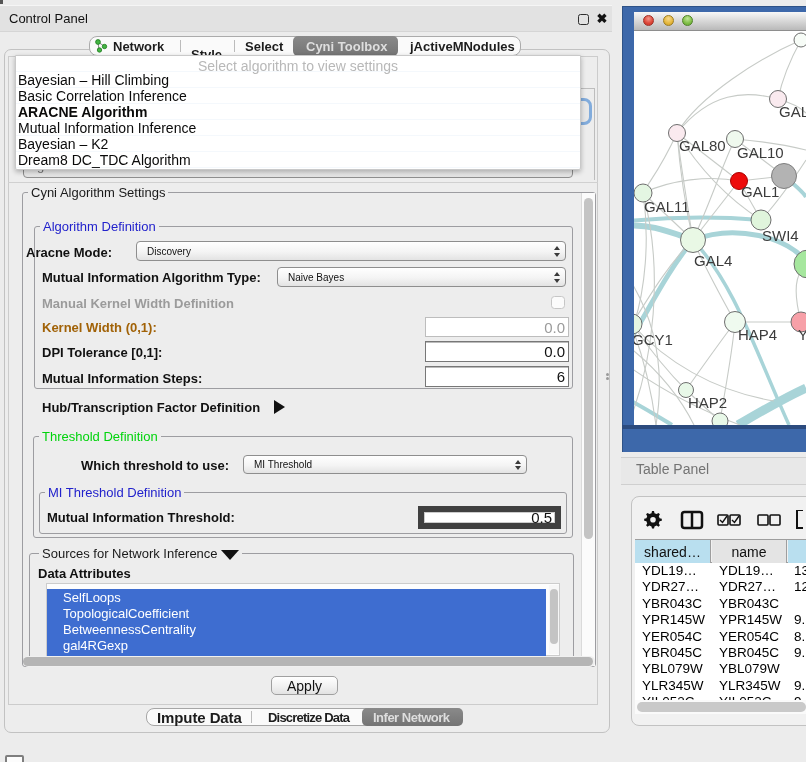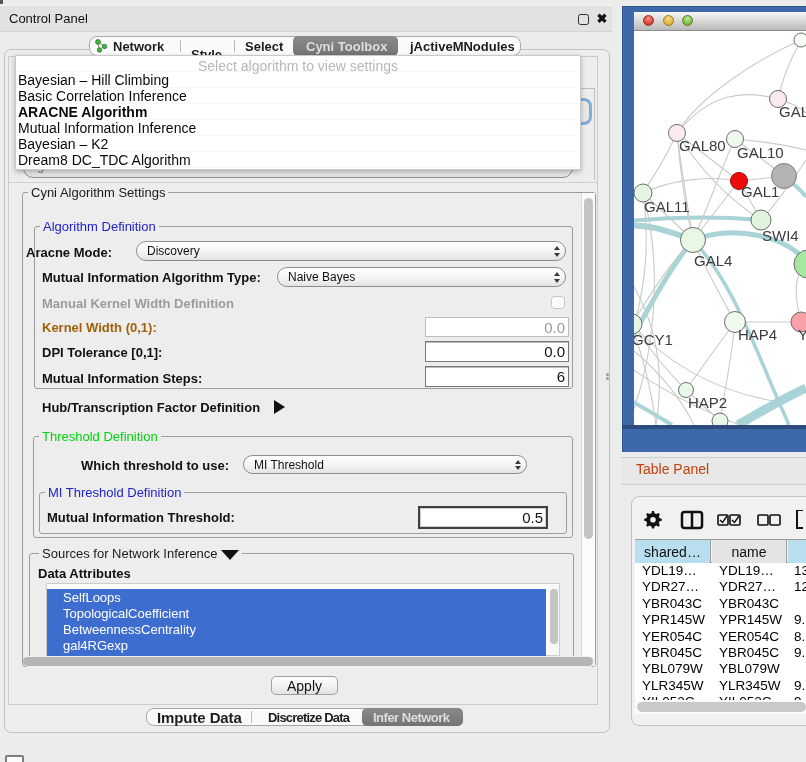--- a/index.html
+++ b/index.html
@@ -3,21 +3,21 @@
 <meta charset="utf-8">
 <style>
 *{margin:0;padding:0;box-sizing:border-box}
 html,body{width:806px;height:762px;overflow:hidden}
 body{position:relative;background:#ECECEC;font-family:"Liberation Sans",sans-serif;color:#111}
 .ab{position:absolute}
 .b{font-weight:bold}
 .gbox{position:absolute;border:1px solid #9D9DA1;border-radius:3px}
 .gtitle{position:absolute;background:#EDEDED;padding:0 3px;font-size:13px;line-height:13px}
 .lbl{position:absolute;font-size:13px;font-weight:bold;white-space:nowrap}
-.combo{position:absolute;border:1px solid #8E8E8E;border-radius:10px;background:linear-gradient(#ffffff,#f4f4f4 55%,#e3e3e3);font-size:12px;white-space:nowrap}
+.combo{position:absolute;border:1px solid #8E8E8E;border-radius:4px;background:linear-gradient(#ffffff,#f4f4f4 55%,#e3e3e3);font-size:10px;white-space:nowrap}
 .combo .tx{position:absolute;left:10px;top:0;bottom:0;display:flex;align-items:center}
 .arrows{position:absolute;width:7px}
 .arrows .u{width:0;height:0;border-left:3.5px solid transparent;border-right:3.5px solid transparent;border-bottom:4.5px solid #3A3A3A;margin-bottom:2.5px}
 .arrows .d{width:0;height:0;border-left:3.5px solid transparent;border-right:3.5px solid transparent;border-top:4.5px solid #3A3A3A}
 .inp{position:absolute;background:#fff;font-size:15px;text-align:right;padding-right:3px;display:flex;align-items:center;justify-content:flex-end}
 </style>
 </head>
 <body>
 
 <div class="ab" style="left:0;top:0;width:3px;height:4px;background:#555"></div>
@@ -104,21 +104,21 @@
     <span class="tx">MI Threshold</span>
   <div class="arrows" style="left:271px;top:3.5px">
       <div class="u"></div>
       <div class="d"></div>
     </div>
   </div>
 
 <div class="gbox" style="left:39px;top:492px;width:528px;height:42px"></div>
 <div class="gtitle" style="left:45px;top:486px;color:#2222CC">MI Threshold Definition</div>
 <div class="lbl" style="left:47px;top:510px">Mutual Information Threshold:</div>
-<div class="inp" style="left:418px;top:506px;width:130px;height:23px;border:2px solid #404040;box-shadow:inset 0 0 0 1px #ccc">0.5</div>
+<div class="inp" style="left:418px;top:506px;width:143px;height:23px;border:6px solid #404040;box-shadow:inset 0 0 0 1px #ccc">0.5</div>
 
 <div class="gbox" style="left:29px;top:553px;width:545px;height:112px"></div>
 <div class="gtitle" style="left:39px;top:547px;color:#1A1A1A">Sources for Network Inference <span style="display:inline-block;width:0;height:0;border-left:9px solid transparent;border-right:9px solid transparent;border-top:10px solid #111;vertical-align:-2px"></span></div>
 <div class="lbl" style="left:38px;top:566px">Data Attributes</div>
 
 <div class="ab" style="left:46px;top:583px;width:514px;height:73px;background:#FDFDFD;border:1px solid #CCC"></div>
 <div class="ab" style="left:47px;top:589px;width:499px;height:67px;background:#3E6DD0"></div>
 <div class="ab" style="left:63px;top:590px;font-size:13px;color:#fff;line-height:16px">SelfLoops<br>TopologicalCoefficient<br>BetweennessCentrality<br>gal4RGexp</div>
 <div class="ab" style="left:549px;top:585px;width:10px;height:69px;background:#F7F7F7"></div>
 <div class="ab" style="left:550px;top:589px;width:8px;height:55px;background:#C4C4C4;border-radius:4px"></div>
@@ -223,21 +223,21 @@
     <text x="128" y="210">SWI4</text>
     <text x="60" y="235">GAL4</text>
     <text x="-2" y="314">GCY1</text>
     <text x="104" y="309">HAP4</text>
     <text x="164" y="309">Y</text>
     <text x="54" y="377">HAP2</text>
   </g>
 </svg>
 
 <div class="ab" style="left:621px;top:457px;width:185px;height:28px;background:#E8E8E8;border-top:1px solid #CFCFCF;border-bottom:1px solid #CFCFCF"></div>
-<div class="ab" style="left:636px;top:457px;height:24px;display:flex;align-items:center;font-size:14px;color:#c2410c">Table Panel</div>
+<div class="ab" style="left:636px;top:457px;height:24px;display:flex;align-items:center;font-size:14px;color:#737373">Table Panel</div>
 
 <div class="ab" style="left:631px;top:496px;width:200px;height:230px;background:#F1F1F1;border:1px solid #C2C2C2;border-radius:8px"></div>
 
 <svg class="ab" style="left:643px;top:510px" width="160" height="20" viewBox="0 0 160 20">
   <g fill="#111">
     <path d="M 9,2 L 11,2 L 11.5,4.2 L 13.6,5.1 L 15.5,3.9 L 16.9,5.3 L 15.8,7.2 L 16.6,9.3 L 18.8,9.8 L 18.8,11.8 L 16.6,12.3 L 15.8,14.4 L 16.9,16.3 L 15.5,17.7 L 13.6,16.5 L 11.5,17.4 L 11,19.6 L 9,19.6 L 8.5,17.4 L 6.4,16.5 L 4.5,17.7 L 3.1,16.3 L 4.2,14.4 L 3.4,12.3 L 1.2,11.8 L 1.2,9.8 L 3.4,9.3 L 4.2,7.2 L 3.1,5.3 L 4.5,3.9 L 6.4,5.1 L 8.5,4.2 Z M 10,8 A 2.8,2.8 0 1,0 10,13.6 A 2.8,2.8 0 1,0 10,8 Z" transform="translate(0,-1)" fill-rule="evenodd"></path>
   </g>
   <g fill="none" stroke="#111">
     <rect x="39" y="2" width="20" height="16" rx="2.5" stroke-width="2.5"></rect>
     <line x1="49" y1="2" x2="49" y2="18" stroke-width="2.5"></line>

